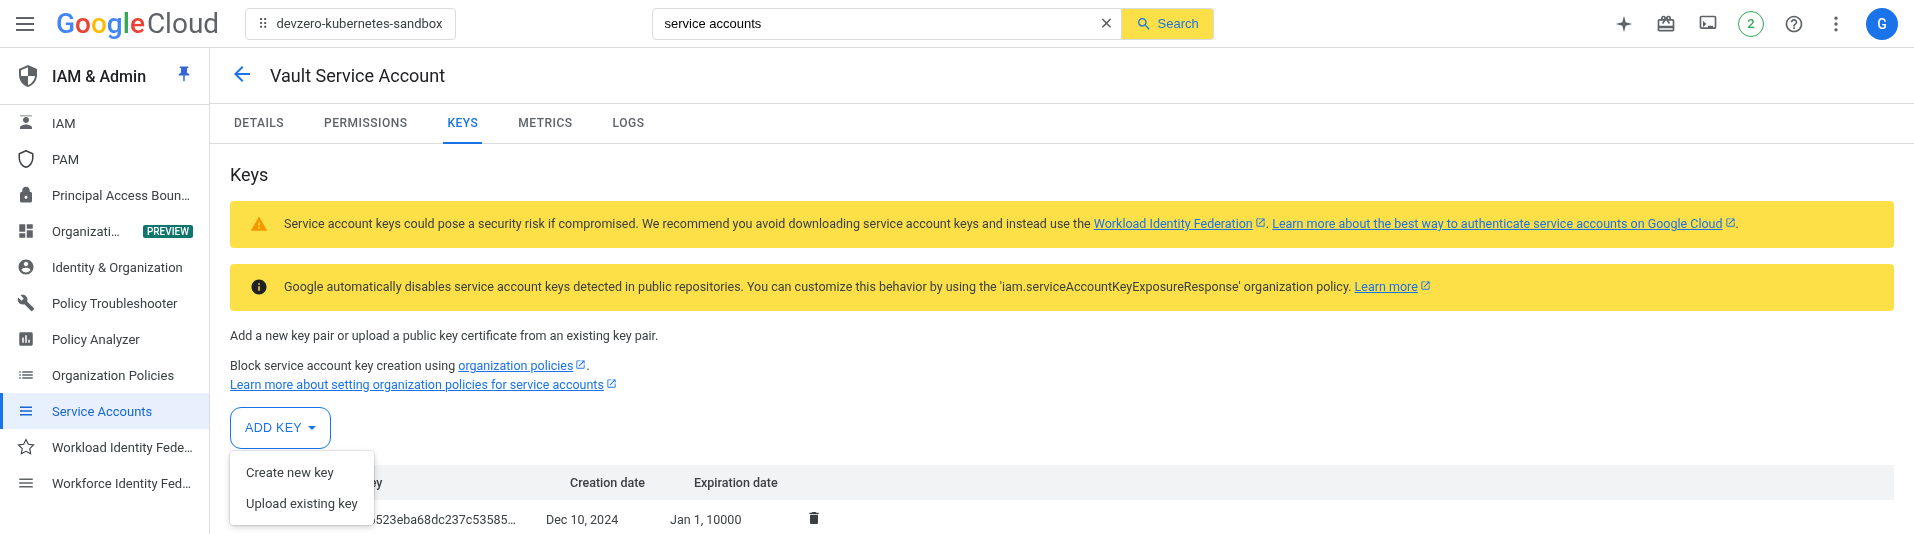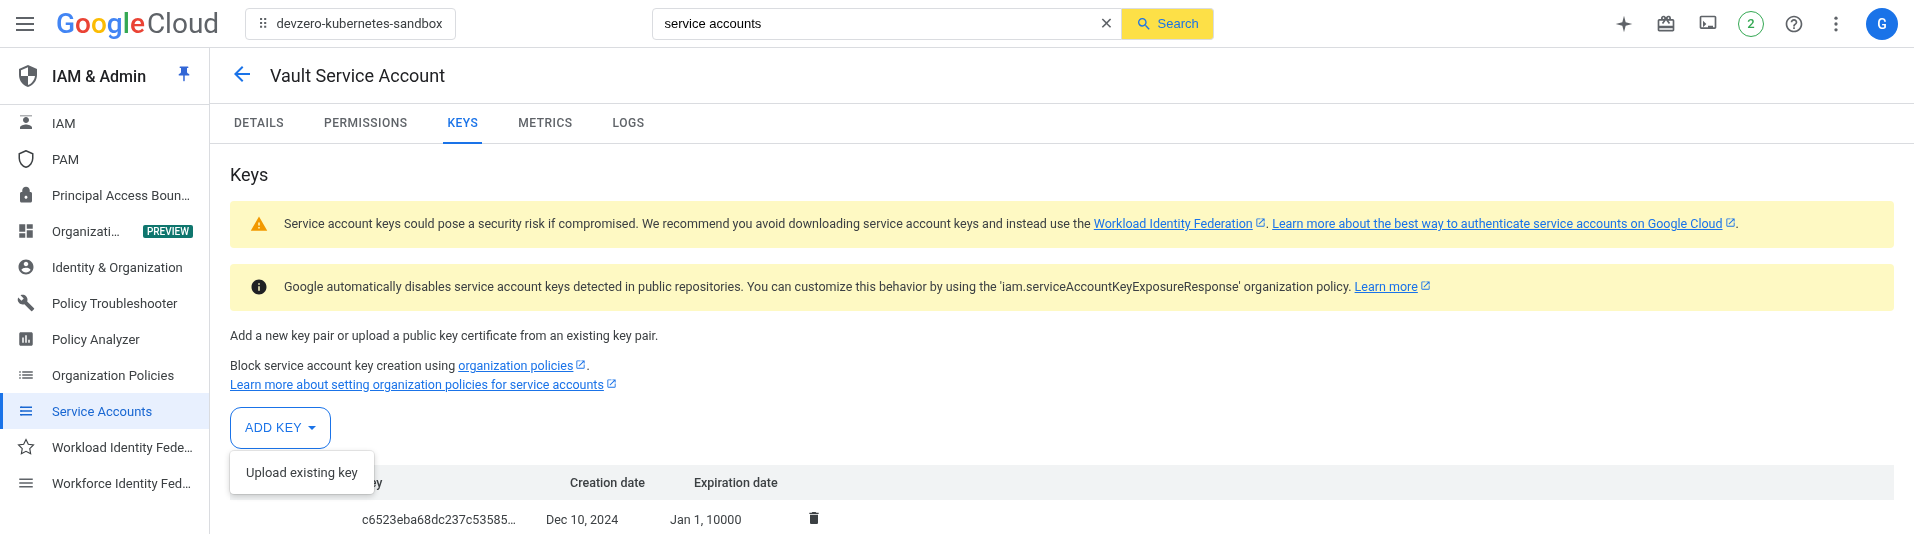--- a/index.html
+++ b/index.html
@@ -52,21 +52,21 @@
   .back-arrow svg { width: 24px; height: 24px; fill: #1a73e8; }
   .page-title { font-size: 18px; font-weight: 400; color: #202124; }
   
   .tabs { display: flex; gap: 32px; padding: 0 20px; border-bottom: 1px solid #dadce0; }
   .tab { padding: 12px 4px; font-size: 12px; font-weight: 500; letter-spacing: 0.5px; color: #5f6368; cursor: pointer; border-bottom: 2px solid transparent; margin-bottom: -1px; }
   .tab.active { color: #1a73e8; border-bottom-color: #1a73e8; }
   
   .content { padding: 20px; }
   .section-title { font-size: 18px; font-weight: 400; color: #202124; margin-bottom: 16px; }
   
-  .alert { background: #fef9c3; border-radius: 4px; padding: 14px 20px; margin-bottom: 16px; display: flex; gap: 16px; align-items: flex-start; font-size: 12.5px; line-height: 1.5; }
+  .alert { background: #fde047; border-radius: 4px; padding: 14px 20px; margin-bottom: 16px; display: flex; gap: 16px; align-items: flex-start; font-size: 12.5px; line-height: 1.5; }
   .alert .icon { flex-shrink: 0; width: 18px; height: 18px; display: flex; align-items: center; justify-content: center; }
   .warn-icon { color: #f29900; }
   .info-icon { color: #202124; }
   .alert a { color: #1a73e8; text-decoration: underline; }
   .ext-icon { display: inline-block; width: 11px; height: 11px; margin-left: 2px; vertical-align: baseline; }
   .ext-icon svg { width: 11px; height: 11px; fill: currentColor; }
   
   .desc { font-size: 12.5px; color: #3c4043; margin-bottom: 12px; line-height: 1.5; }
   .desc a { color: #1a73e8; text-decoration: underline; }
   
@@ -309,20 +309,21 @@
                 <path d="M19 19H5V5h7V3H5c-1.1 0-2 .9-2 2v14c0 1.1.9 2 2 2h14c1.1 0 2-.9 2-2v-7h-2v7zM14 3v2h3.59l-9.83 9.83 1.41 1.41L19 6.41V10h2V3h-7z"></path>
               </svg></span></a>
       </p>
 
       <div class="add-key-wrap">
         <button class="add-key-btn">
           <span>ADD KEY</span>
           <span class="caret"></span>
         </button>
         <div class="dropdown">
+          <div class="dropdown-item">Create new key</div>
           <div class="dropdown-item">Upload existing key</div>
         </div>
       </div>
 
       <div class="table">
         <div class="table-header">
           <div class="col-status" style="padding-left:120px">Key</div>
           <div class="col-key" style="width:160px"></div>
           <div class="col-date">Creation date</div>
           <div class="col-exp">Expiration date</div>

